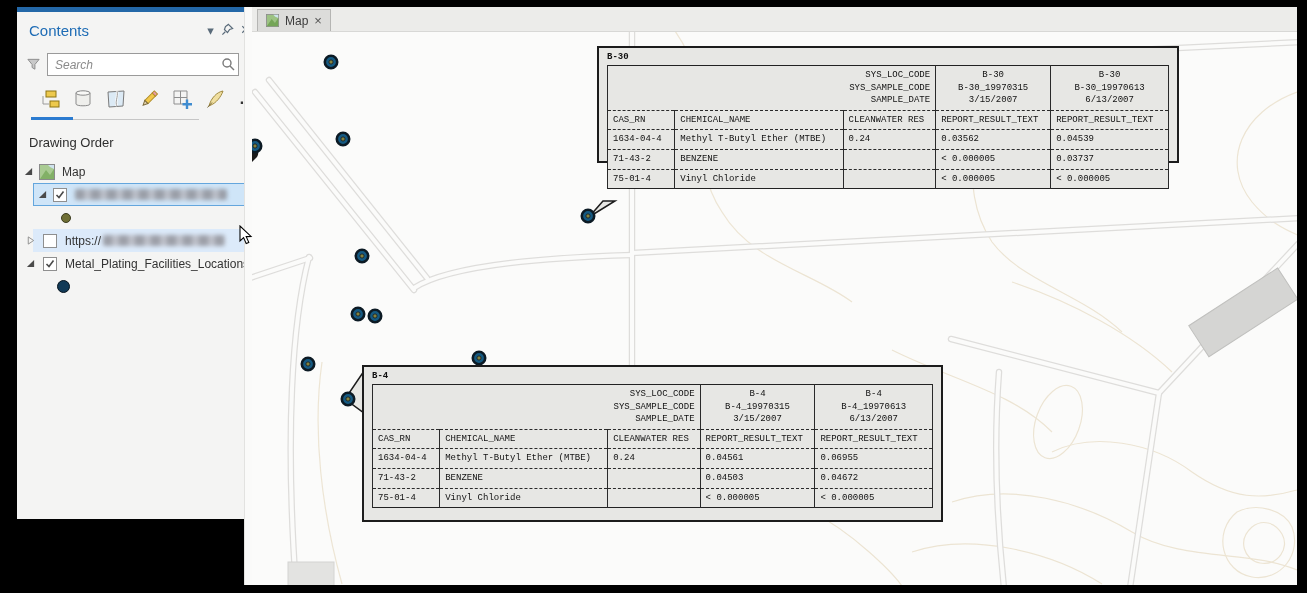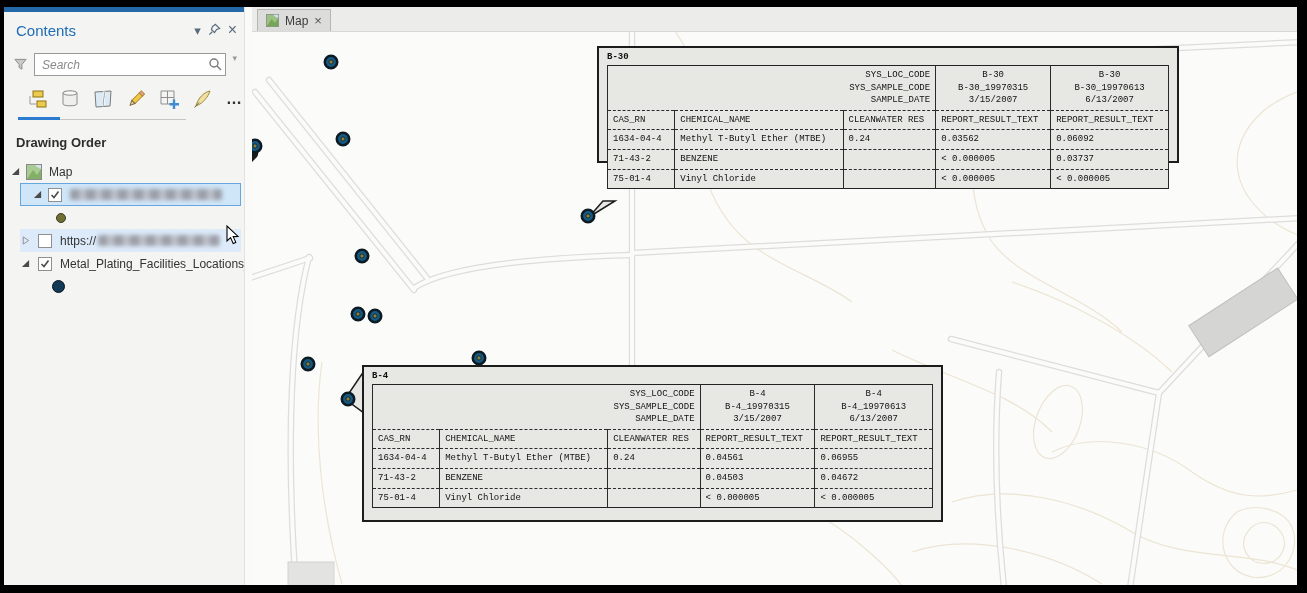--- a/index.html
+++ b/index.html
@@ -1,40 +1,40 @@
 <!DOCTYPE html>
 <html><head>
 <meta charset="utf-8">
 <style>
   html,body{margin:0;padding:0;}
   body{width:1307px;height:593px;position:relative;background:#000;overflow:hidden;
        font-family:"Liberation Sans",sans-serif;}
 
   
-  #contents-panel{position:absolute;left:4px;top:7px;width:241px;height:578px;
+  #contents-panel{position:absolute;left:17px;top:7px;width:241px;height:512px;
     background:#f4f4f3;box-sizing:border-box;}
   .panel-accent{height:5px;background:#2468a8;}
   .panel-header{display:flex;align-items:center;height:28px;padding:4px 8px 0 12px;}
   .panel-title{color:#1e6cb5;font-size:15px;flex:1;}
   .win-ic{color:#5a6b7a;font-size:13px;margin-left:7px;cursor:default;line-height:1;}
   .search-row{display:flex;padding:9px 8px 0 9px;gap:6px;}
   .search-wrap{position:relative;flex:1;}
   .search-wrap input{width:100%;box-sizing:border-box;height:23px;border:1px solid #9a9a9a;
     background:#fff;font:12px "Liberation Sans",sans-serif;padding:2px 22px 2px 7px;outline:none;}
   .search-wrap input::placeholder{font-style:italic;color:#8a8a8a;}
   .search-mag{position:absolute;right:4px;top:4px;}
   .search-caret{color:#9a9a9a;font-size:9px;}
   .tool-row{display:flex;align-items:center;gap:11px;padding:10px 0 0 22px;height:26px;}
   .tool-ic{width:22px;height:22px;display:inline-flex;align-items:center;justify-content:center;}
   .more-dots{font-size:16px;color:#333;font-weight:bold;letter-spacing:1px;}
   .tool-underline{margin:7px 0 0 14px;width:168px;height:1px;background:#c6c6c6;position:relative;}
   .tool-underline::before{content:"";position:absolute;left:0;top:-2px;width:42px;height:3px;background:#2b7bd0;}
-  .section-header{padding:15px 0 0 12px;font-weight:bold;font-size:13px;color:#2e2e2e;}
+  .section-header{padding:15px 0 0 12px;font-weight:normal;font-size:13px;color:#2e2e2e;}
   .tree{margin-top:10px;font-size:12px;color:#333;position:relative;}
-  .trow{height:23px;display:flex;align-items:center;position:relative;padding-left:8px;}
+  .trow{height:23px;display:flex;align-items:center;position:relative;}
   .tw{display:inline-flex;align-items:center;justify-content:center;}
   .arr{width:10px;height:10px;}
   .cb{width:14px;height:14px;background:#fff;border:1px solid #8f8f8f;display:inline-flex;
       align-items:center;justify-content:center;box-sizing:border-box;}
   .sel-hl{position:absolute;left:16px;right:4px;top:0;bottom:0;background:#cfe5f8;border:1px solid #64a6dd;box-sizing:border-box;}
   .hov-hl{position:absolute;left:16px;right:4px;top:0;bottom:0;background:#dceafa;}
   .blur-blob{height:11px;border-radius:2px;background:repeating-linear-gradient(90deg,#8d8d94 0 9px,#b5b5bc 9px 16px);
       filter:blur(2px);opacity:.8;}
   .tree-label{white-space:nowrap;overflow:hidden;}
   .sym-olive{width:8px;height:8px;border-radius:50%;background:#6f6f35;border:1px solid #3c3c20;}
@@ -372,21 +372,21 @@
               <td>CHEMICAL_NAME</td>
           <td>CLEANWATER RES</td>
               <td>REPORT_RESULT_TEXT</td>
           <td>REPORT_RESULT_TEXT</td>
         </tr>
         <tr>
           <td>1634-04-4</td>
               <td>Methyl T-Butyl Ether (MTBE)</td>
           <td>0.24</td>
               <td>0.03562</td>
-          <td>0.06092</td>
+          <td>0.04539</td>
         </tr>
         <tr>
           <td>71-43-2</td>
               <td>BENZENE</td>
           <td></td>
               <td>&lt; 0.000005</td>
           <td>0.03737</td>
         </tr>
         <tr>
           <td>75-01-4</td>

